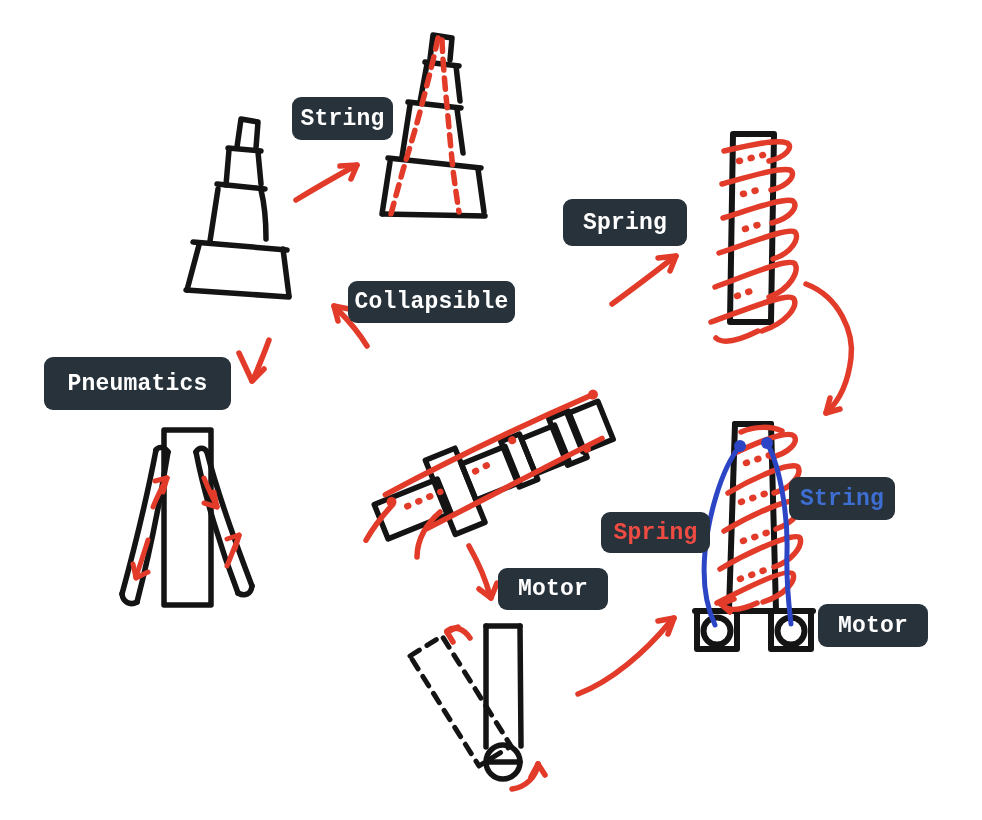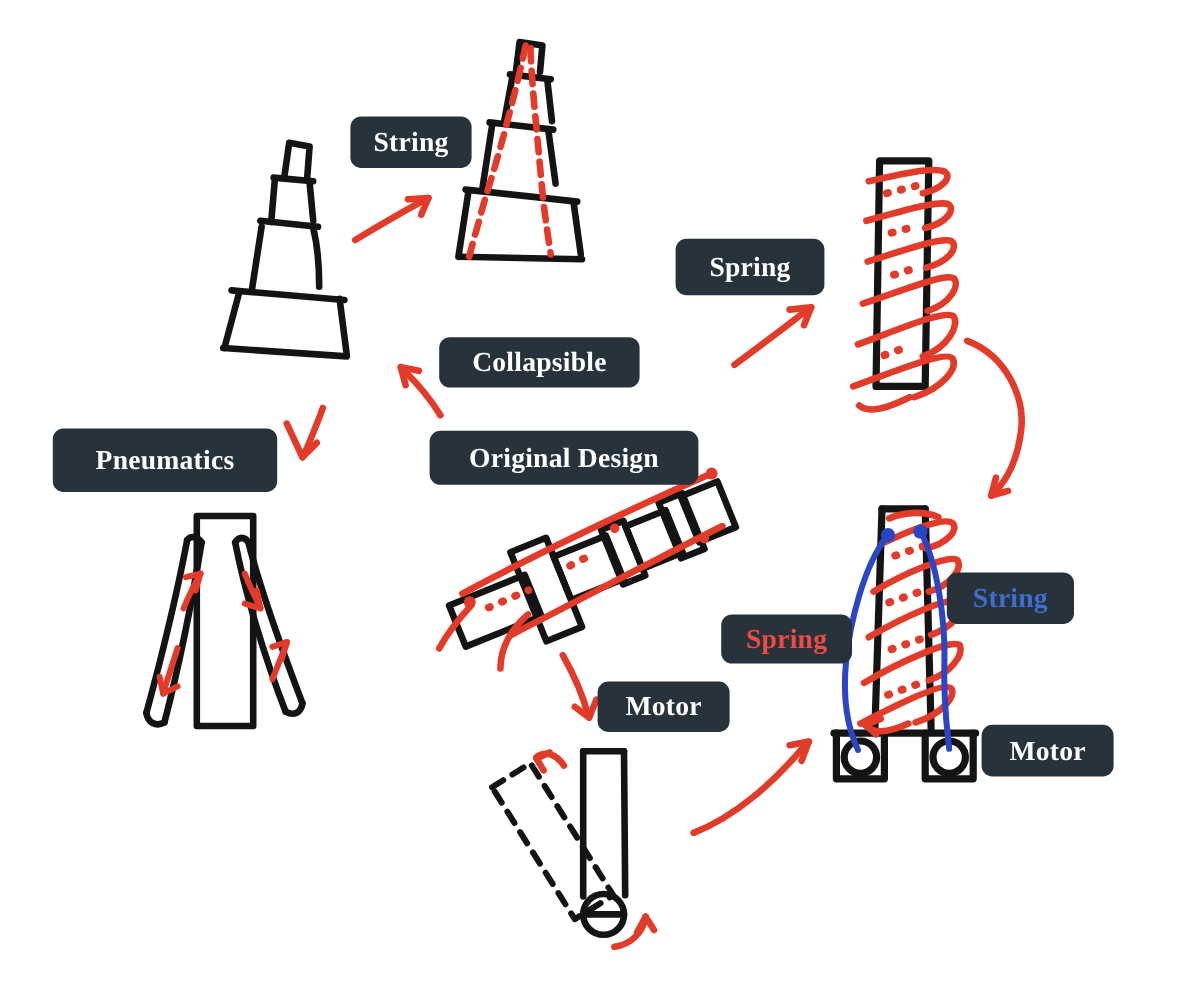--- a/index.html
+++ b/index.html
@@ -1,18 +1,18 @@
 <!DOCTYPE html>
 <html style="--label_bg: #27323b; --label_text: #ffffff; --sketch_black: #141414; --annotation_red: #e23b2a; --spring_text_red: #ef4b42; --string_blue: #2b45c5; --string_text_blue: #3e6ed2;"><head>
 <meta charset="utf-8">
 <style>
   html,body{margin:0;padding:0;background:#ffffff;}
   .stage{
     position:relative;width:982px;height:820px;background:#ffffff;overflow:hidden;
-    font-family:Liberation Serif, serif;
+    font-family:Liberation Mono, monospace;
   }
   .stage svg{position:absolute;left:0;top:0;}
   svg path, svg rect, svg circle{fill:none;stroke-linecap:round;stroke-linejoin:round;}
   .black{stroke:var(--sketch_black,#141414);}
   .red{stroke:var(--annotation_red,#e23b2a);}
   .blue{stroke:var(--string_blue,#2b45c5);}
   .w5{stroke-width:5;}
   .w55{stroke-width:5.5;}
   .w6{stroke-width:6;}
   .dots{stroke-dasharray:1 11;stroke-width:6.5;}
@@ -238,25 +238,24 @@
       <circle class="fill-blue" cx="767" cy="443" r="6"></circle>
       <path d="M740,446 C720,470 708,520 705,552 C702,584 706,606 715,625"></path>
       <path d="M767,443 C781,468 788,518 787,552 C786,584 789,606 791,624"></path>
     </g>
   </svg>
 
   <div class="chip" style="left:292px;top:97px;width:101px;height:43px;">String</div>
 
   <div class="chip" style="left:563px;top:199px;width:124px;height:47px;">Spring</div>
 
-  <div class="chip" style="left:366px;top:281px;width:167px;height:42px;">Collapsible</div>
+  <div class="chip" style="left:348px;top:281px;width:167px;height:42px;">Collapsible</div>
 
   <div class="chip" style="left:44px;top:337px;width:187px;height:53px;margin-top:20px;">Pneumatics</div>
 
-  <div class="chip" style="left:358px;top:359px;width:224px;height:45px;">Original Design</div>
 
   <div class="chip" style="left:498px;top:568px;width:110px;height:42px;">Motor</div>
 
   <div class="chip red-text" style="left:601px;top:512px;width:109px;height:41px;">Spring</div>
 
   <div class="chip blue-text" style="left:789px;top:477px;width:106px;height:43px;">String</div>
 
   <div class="chip" style="left:818px;top:604px;width:110px;height:43px;">Motor</div>
 
 </div>

